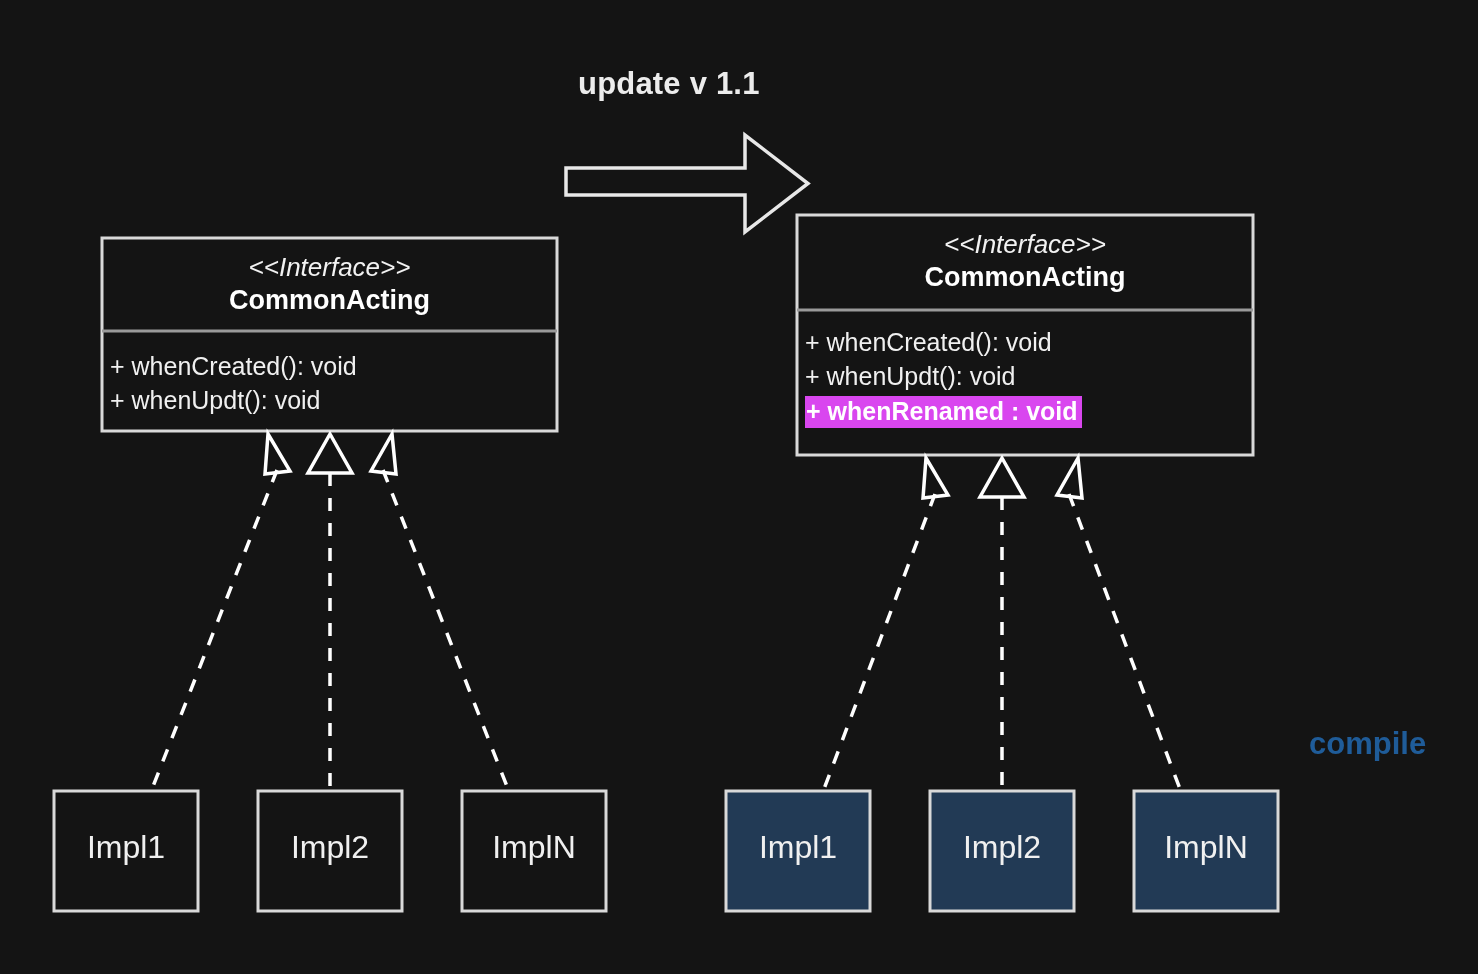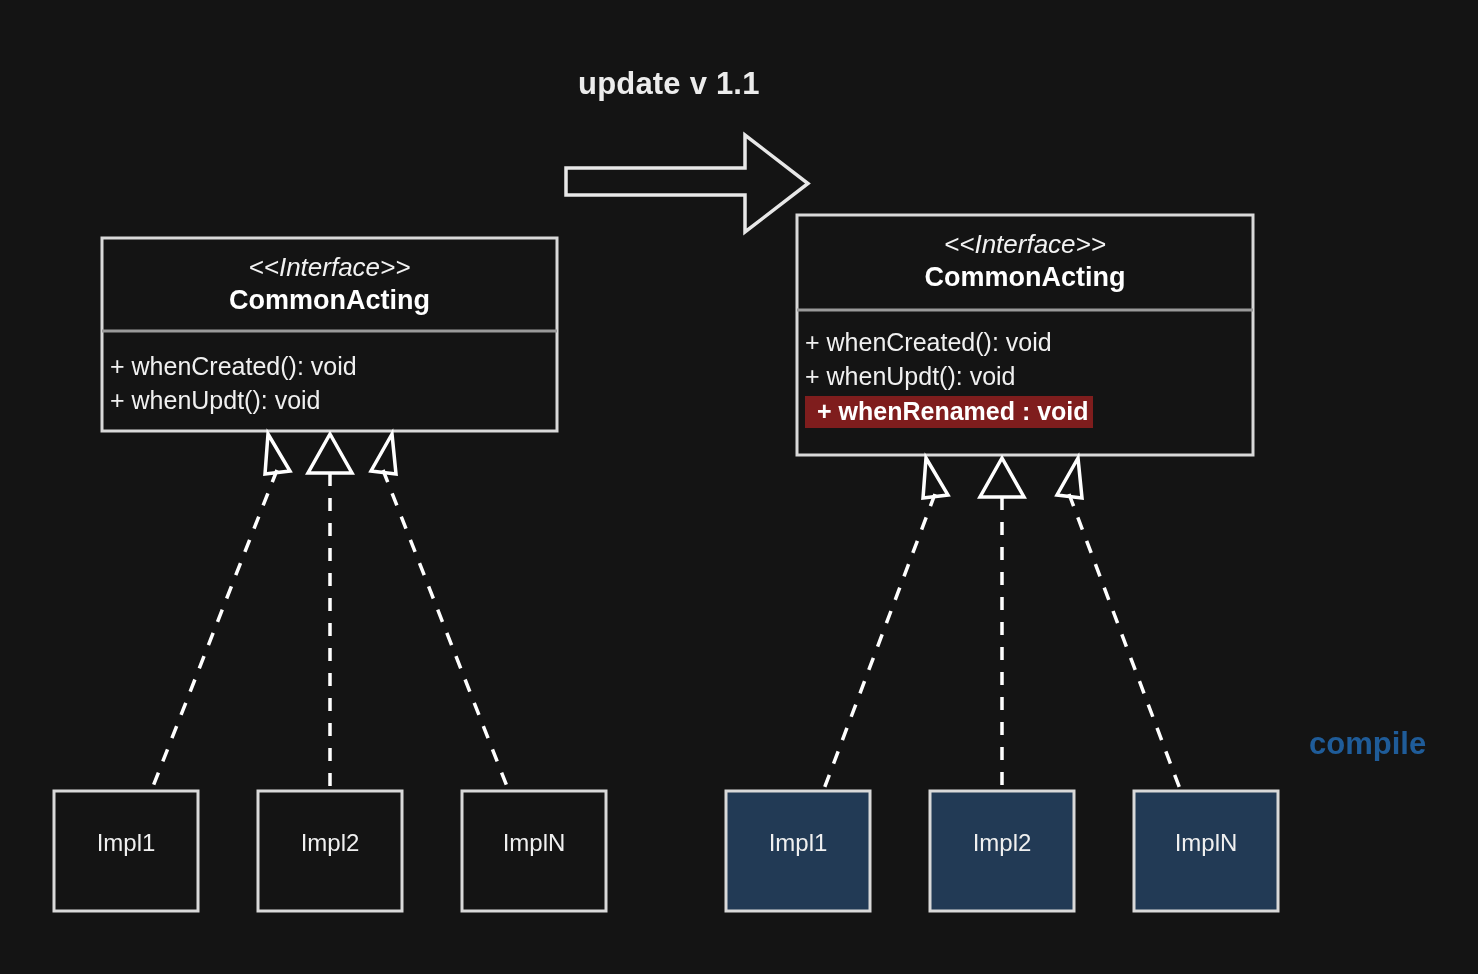--- a/index.html
+++ b/index.html
@@ -62,27 +62,27 @@
   }
   .cls-method {
     position: absolute;
     font-size: 25px;
     color: #f0f0f0;
     white-space: nowrap;
   }
   .cls-method.is-highlighted {
     font-weight: bold;
     color: #ffffff;
-    background: #7f1d1d;
-    padding: 1px 4px 2px 12px;
+    background: #d946ef;
+    padding: 1px 4px 2px 1px;
   }
 
   .impl-label {
     position: absolute;
-    font-size: 24px;
+    font-size: 32px;
     color: #f0f0f0;
     text-align: center;
     white-space: nowrap;
   }
 
   .note-compile {
     position: absolute;
     font-weight: bold;
     font-size: 31px;
     color: #1f5c99;

